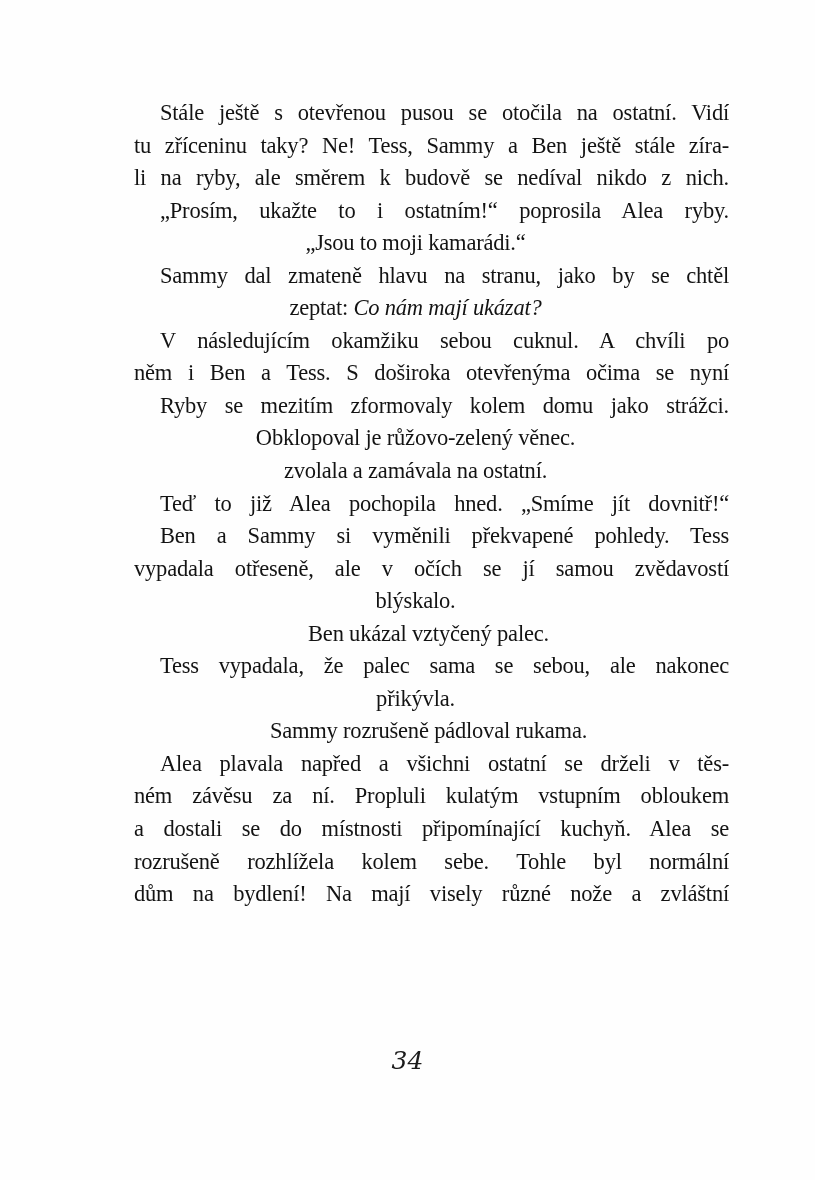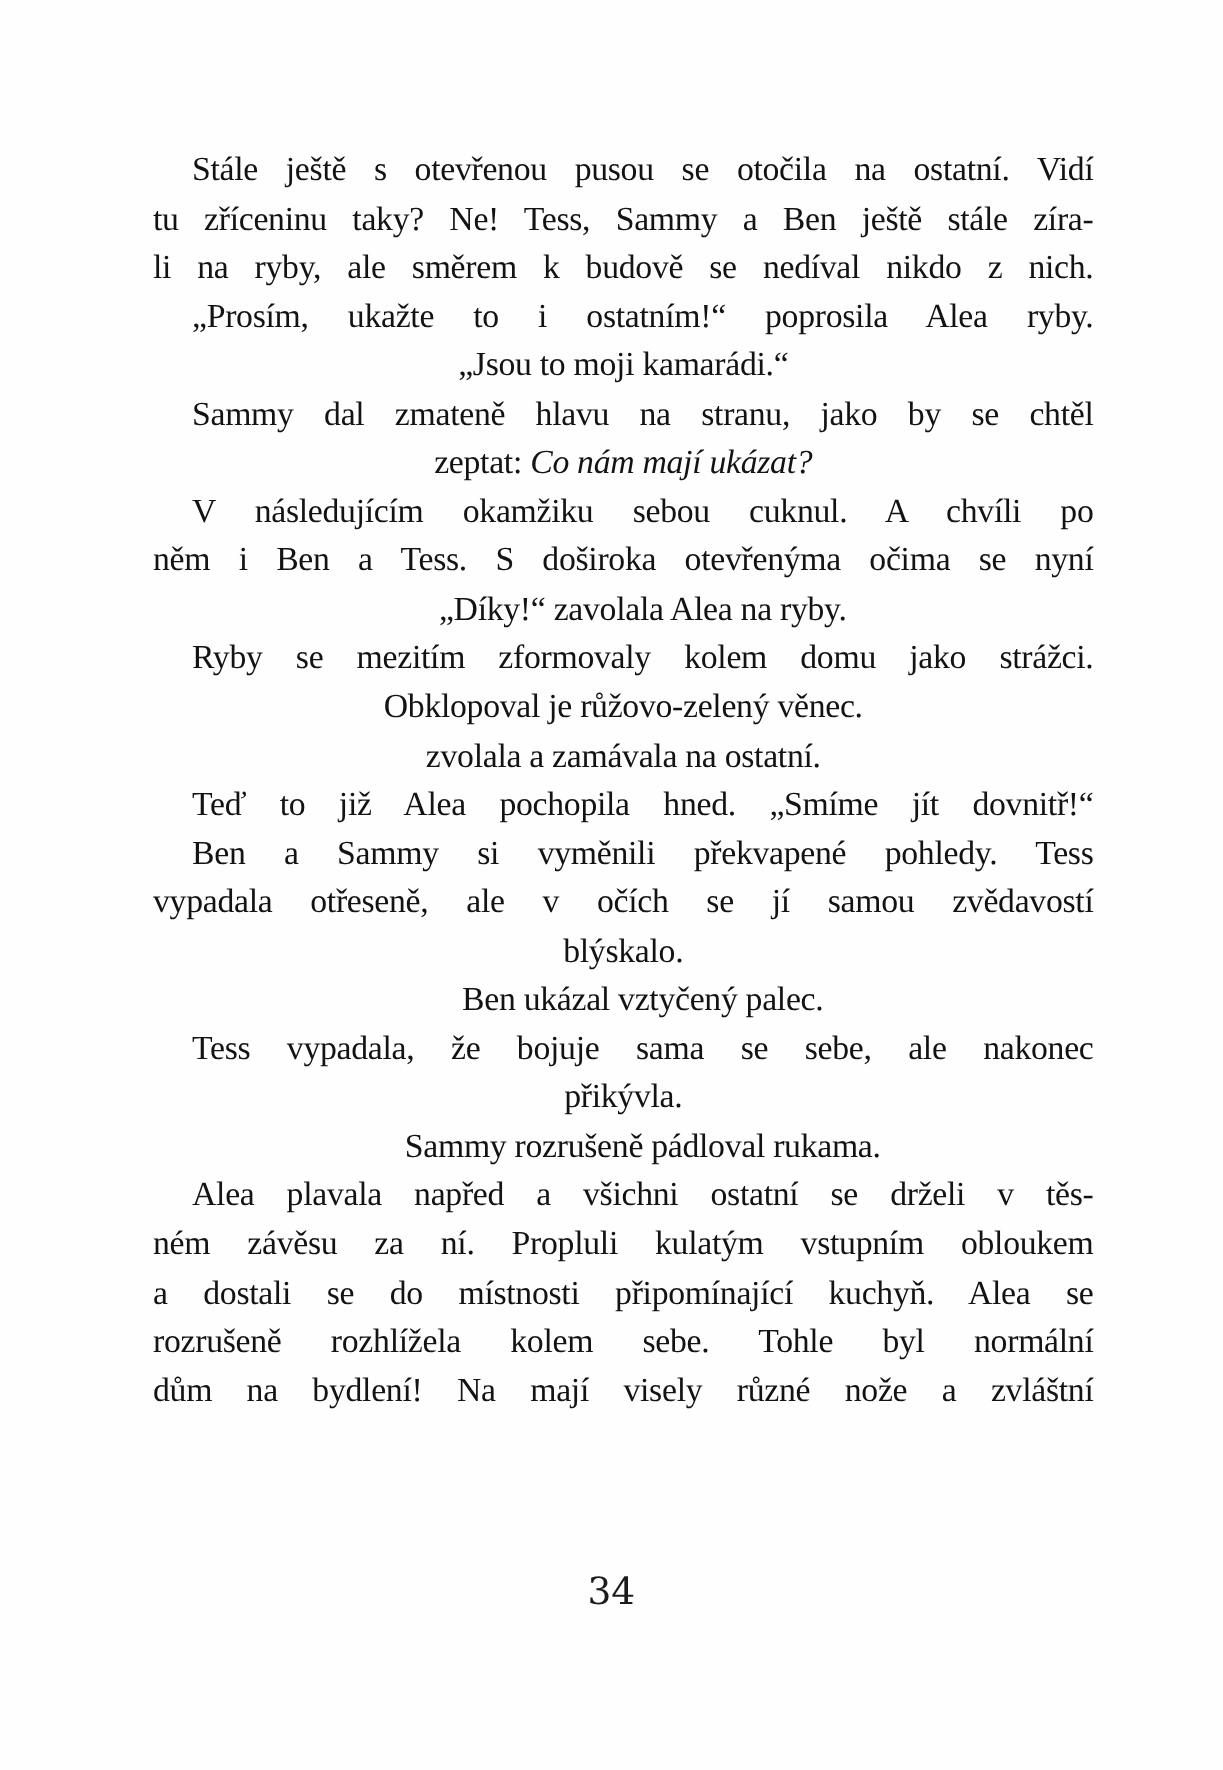--- a/index.html
+++ b/index.html
@@ -25,63 +25,64 @@
     line-height: 32.55px;
     letter-spacing: -0.2px;
   }
   .line {
     text-align: center;
     white-space: normal;
   }
   .line.just {
     text-align: justify;
     text-align-last: justify;
+    margin-left: 32px;
   }
   .line.indent {
     text-indent: 26px;
   }
   .line .it {
     font-style: italic;
     margin-top: 29px;
   }
   .page-number {
     position: absolute;
     left: 0;
     top: 1046px;
     width: 815px;
     text-align: center;
     font-family: "DejaVu Serif", serif;
+    font-style: italic;
     font-size: 25px;
     color: #1b1b1b;
   }
 </style>
 </head>
 <body>
 
 <div class="page">
   <div class="text-block" id="text-block">
       <div class="line indent just">Stále ještě s otevřenou pusou se otočila na ostatní. Vidí</div>
       <div class="line just">tu zříceninu taky? Ne! Tess, Sammy a Ben ještě stále zíra-</div>
       <div class="line just">li na ryby, ale směrem k budově se nedíval nikdo z nich.</div>
       <div class="line indent just">„Prosím, ukažte to i ostatním!“ poprosila Alea ryby.</div>
       <div class="line">„Jsou to moji kamarádi.“</div>
       <div class="line indent just">Sammy dal zmateně hlavu na stranu, jako by se chtěl</div>
       <div class="line"><span class="rm">zeptat: </span><span class="it">Co nám mají ukázat?</span></div>
       <div class="line indent just">V následujícím okamžiku sebou cuknul. A chvíli po</div>
       <div class="line just">něm i Ben a Tess. S doširoka otevřenýma očima se nyní</div>
-      <div class="line indent">„Díky!“ zavolala Alea na ryby.</div>
       <div class="line indent just">Ryby se mezitím zformovaly kolem domu jako strážci.</div>
       <div class="line">Obklopoval je růžovo-zelený věnec.</div>
       <div class="line">zvolala a zamávala na ostatní.</div>
       <div class="line indent just">Teď to již Alea pochopila hned. „Smíme jít dovnitř!“</div>
       <div class="line indent just">Ben a Sammy si vyměnili překvapené pohledy. Tess</div>
       <div class="line just">vypadala otřeseně, ale v očích se jí samou zvědavostí</div>
       <div class="line">blýskalo.</div>
       <div class="line indent">Ben ukázal vztyčený palec.</div>
-      <div class="line indent just">Tess vypadala, že bojuje sama se sebe, ale nakonec</div>
+      <div class="line indent just">Tess vypadala, že palec sama se sebou, ale nakonec</div>
       <div class="line">přikývla.</div>
       <div class="line indent">Sammy rozrušeně pádloval rukama.</div>
       <div class="line indent just">Alea plavala napřed a všichni ostatní se drželi v těs-</div>
       <div class="line just">ném závěsu za ní. Propluli kulatým vstupním obloukem</div>
       <div class="line just">a dostali se do místnosti připomínající kuchyň. Alea se</div>
       <div class="line just">rozrušeně rozhlížela kolem sebe. Tohle byl normální</div>
       <div class="line just">dům na bydlení! Na mají visely různé nože a zvláštní</div>
     </div>
   <div class="page-number">34</div>
 </div>

